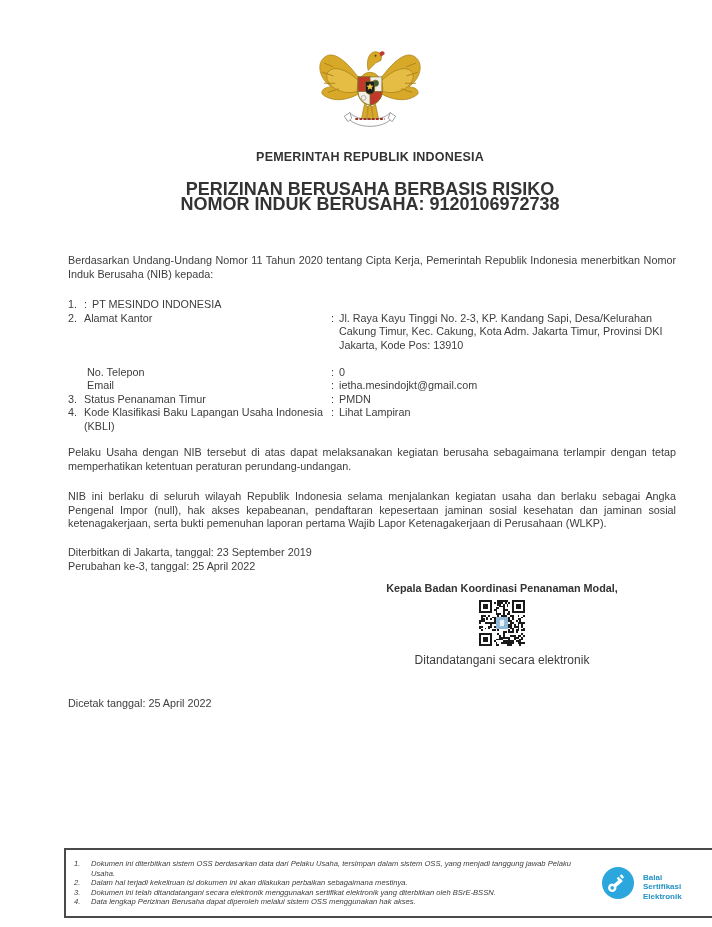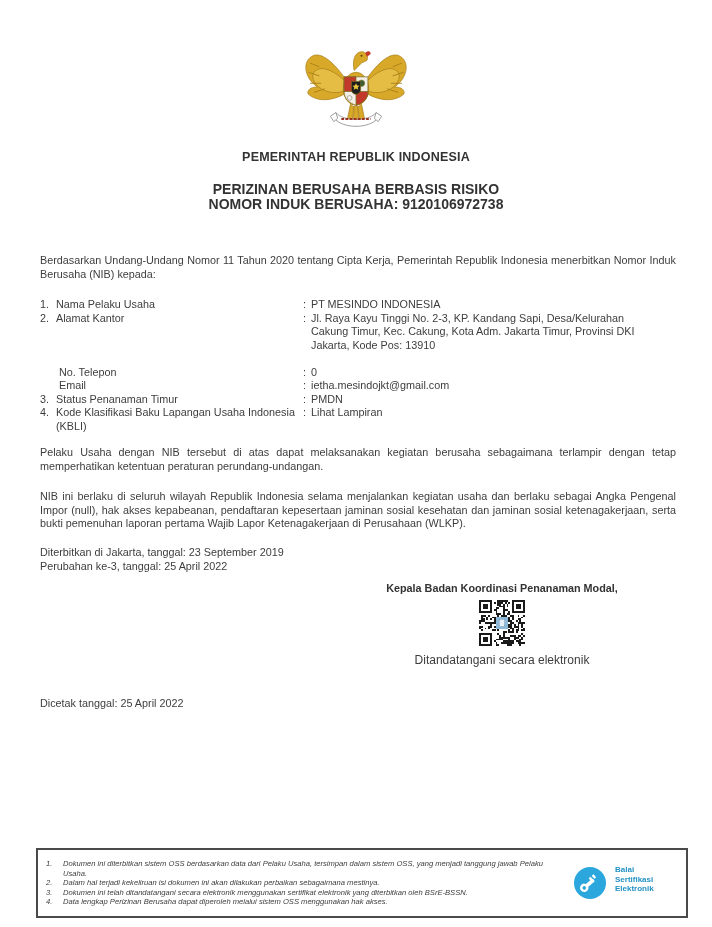--- a/index.html
+++ b/index.html
@@ -1,28 +1,28 @@
 <!DOCTYPE html>
 <html><head>
 <meta charset="utf-8">
 <style>
   html,body{margin:0;padding:0;}
   body{
     width:712px;height:927px;background:#ffffff;position:relative;
     font-family:"Liberation Sans", sans-serif;color:#3a3a3a;
     -webkit-font-smoothing:antialiased;
   }
-  .page{position:absolute;inset:0;overflow:hidden;}
+  .page{position:absolute;inset:0;overflow:hidden;margin-left:28px;}
 
   .emblem{position:absolute;top:33px;left:50%;transform:translateX(-50%);width:110px;height:106px;}
 
   .gov-title{position:absolute;top:150px;left:0;width:100%;text-align:center;
     font-weight:bold;font-size:12.5px;letter-spacing:.2px;color:#333;}
   .doc-title{position:absolute;top:182px;left:0;width:100%;text-align:center;
-    font-weight:bold;font-size:14px;line-height:15px;color:#333;}
+    font-weight:bold;font-size:18px;line-height:15px;color:#333;}
 
   .content{position:absolute;left:40px;right:36px;top:254px;font-size:10.8px;line-height:13.5px;color:#3d3d3d;}
   .para{text-align:justify;margin:0;}
   .fields{margin-top:17px;}
   .field-row{display:flex;align-items:flex-start;}
   .f-num{width:16px;flex:none;}
   .f-label{width:247px;flex:none;padding-right:4px;}
   .f-colon{flex:none;width:8px;}
   .f-value{width:346px;flex:none;}
   .field-row.indent .f-label{padding-left:3px;}
@@ -41,21 +41,21 @@
 
   .printed{margin-top:29px;}
 
   .footer-box{position:absolute;left:36px;width:652px;top:848px;height:70px;
     border:2px solid #4a4a4a;box-sizing:border-box;display:flex;align-items:center;
     padding:4px 10px 4px 8px;}
   .notes{flex:1;font-size:7.6px;line-height:9.6px;font-style:italic;color:#3c3c3c;}
   .note-row{display:flex;}
   .note-num{width:17px;flex:none;}
   .note-text{flex:1;padding-right:10px;}
-  .bsre{flex:none;width:104px;display:flex;align-items:flex-start;gap:7px;}
+  .bsre{flex:none;width:104px;display:flex;align-items:flex-end;gap:7px;}
   .bsre-icon{width:36px;height:36px;flex:none;}
   .bsre-text{font-size:8px;line-height:9.5px;font-weight:bold;color:#2492c4;}
 
   [data-name]{box-sizing:border-box;}
 </style>
 </head>
 <body>
 
 <div class="page" data-name="nib-document-page">
 
@@ -111,21 +111,20 @@
     <div data-name="document-title-nib-number">NOMOR INDUK BERUSAHA: 9120106972738</div>
   </div>
 
   <div class="content" data-name="document-body">
 
     <p class="para" data-name="intro-paragraph">Berdasarkan Undang-Undang Nomor 11 Tahun 2020 tentang Cipta Kerja, Pemerintah Republik Indonesia menerbitkan Nomor Induk Berusaha (NIB) kepada:</p>
 
     <div class="fields" data-name="business-fields">
       <div class="field-row" data-name="field-row-nama-pelaku-usaha">
         <span class="f-num" data-name="field-number">1.</span>
-        <span class="f-label" data-name="field-label">Nama Pelaku Usaha</span>
         <span class="f-colon" data-name="field-colon">:</span>
         <span class="f-value" data-name="field-value">PT MESINDO INDONESIA</span>
       </div>
       <div class="field-row" data-name="field-row-alamat-kantor">
         <span class="f-num" data-name="field-number">2.</span>
         <span class="f-label" data-name="field-label">Alamat Kantor</span>
         <span class="f-colon" data-name="field-colon">:</span>
         <span class="f-value" data-name="field-value">Jl. Raya Kayu Tinggi No. 2-3, KP. Kandang Sapi, Desa/Kelurahan Cakung Timur, Kec. Cakung, Kota Adm. Jakarta Timur, Provinsi DKI Jakarta, Kode Pos: 13910</span>
       </div>
       <div class="gap-sm" data-name="spacer"></div>

